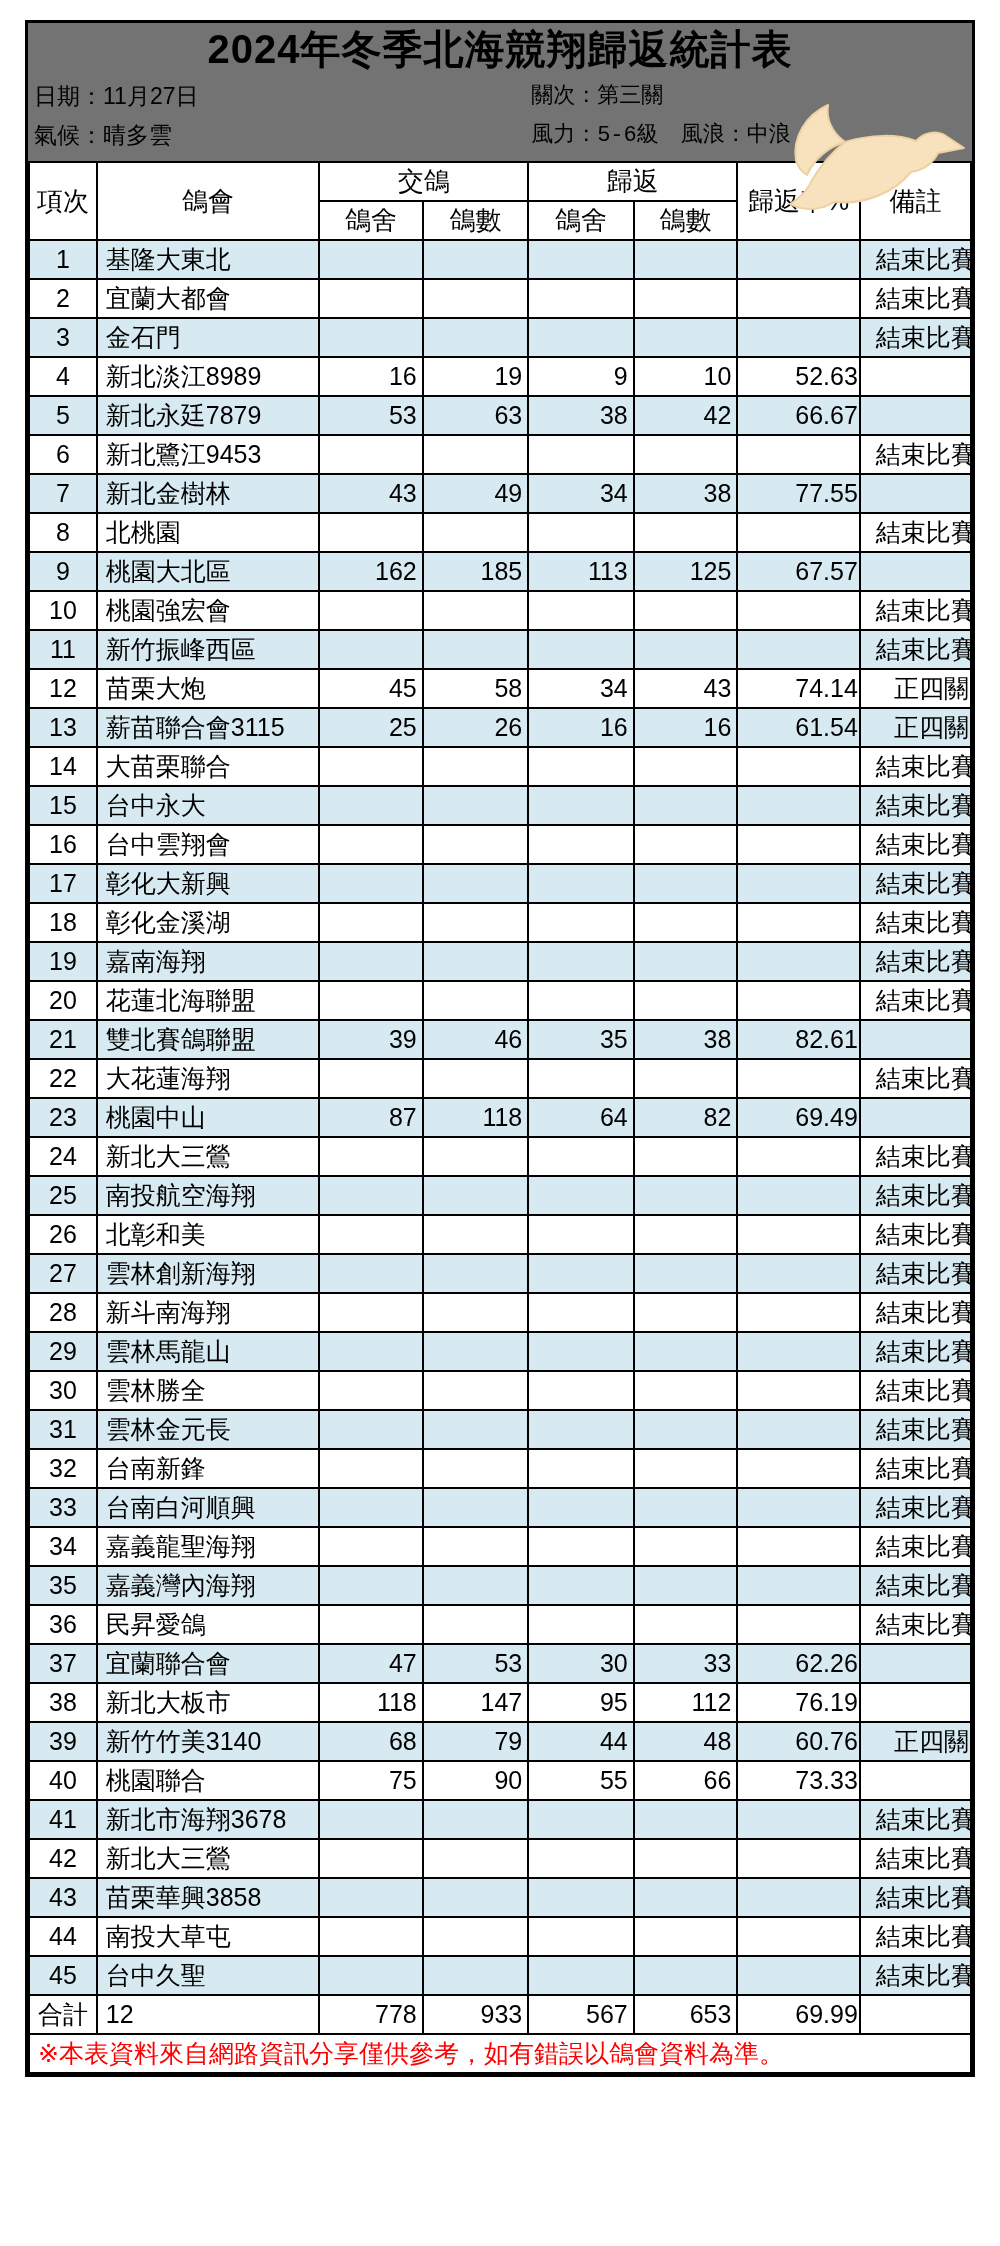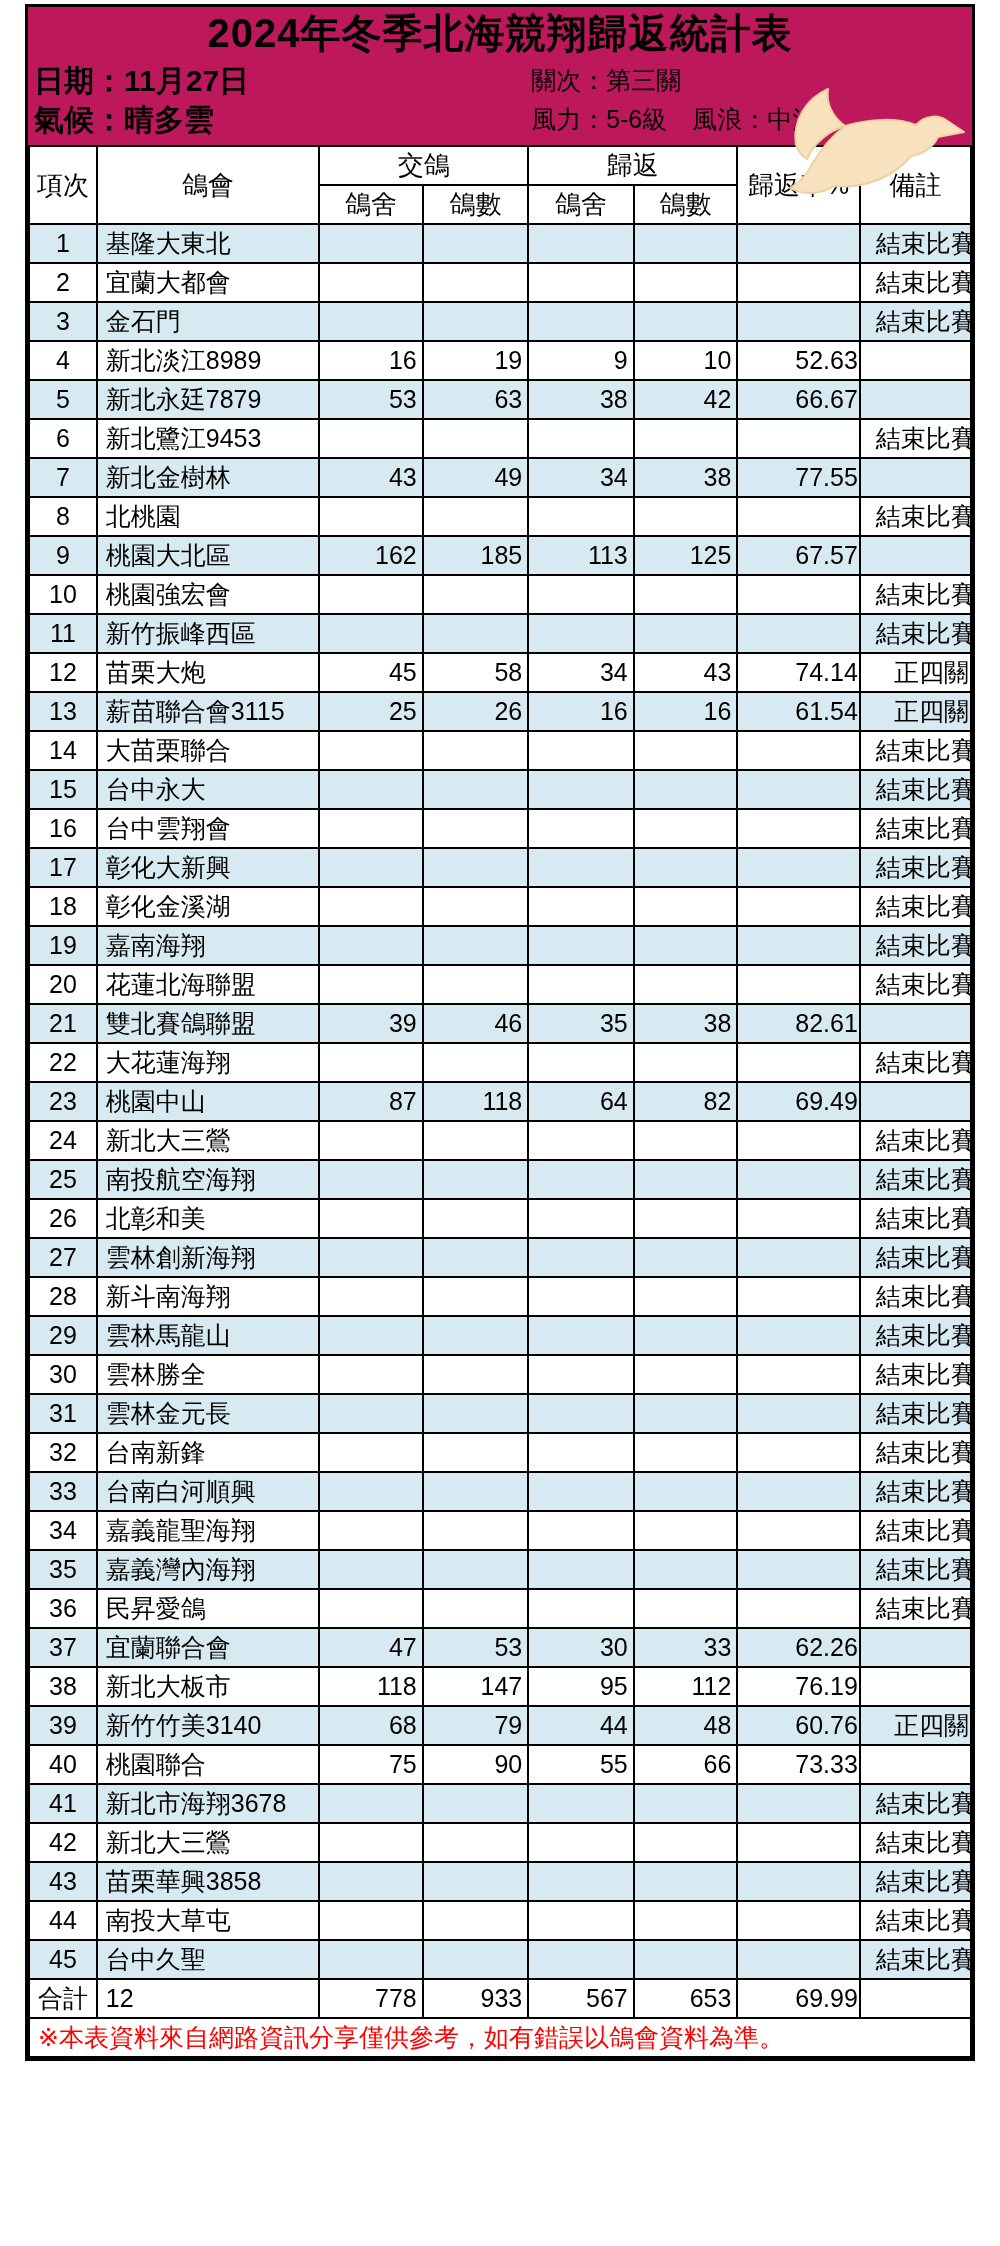--- a/index.html
+++ b/index.html
@@ -6,40 +6,40 @@
     margin: 0;
     padding: 0;
     background: #ffffff;
     font-family: "Liberation Sans", "DejaVu Sans", sans-serif;
     color: #000;
   }
   body { width: 1000px; min-height: 2246px; }
 
   .sheet {
     position: relative;
-    margin: 4px 0 0 25px;
+    margin: 20px 0 0 25px;
     width: 950px;
     border: 3px solid #000;
     box-sizing: border-box;
-    background: #be185d;
+    background: #737373;
   }
 
   .title {
     text-align: center;
     font-size: 40px;
     font-weight: 700;
     line-height: 52px;
     height: 52px;
     letter-spacing: 1px;
   }
 
   .info { position: relative; padding: 2px 0 6px 6px; }
   .info-row { display: flex; }
-  .info-row .left  { width: 53%; font-size: 30px; line-height: 39px; font-weight: bold; }
-  .info-row .right { width: 47%; font-size: 25px; line-height: 39px; }
+  .info-row .left  { width: 53%; font-size: 23px; line-height: 39px; }
+  .info-row .right { width: 47%; font-size: 22px; line-height: 39px; font-family: Liberation Mono, monospace; }
 
   .dove {
     position: absolute;
     top: 78px;
     right: 4px;
     width: 192px;
     height: 118px;
     z-index: 2;
     pointer-events: none;
   }

